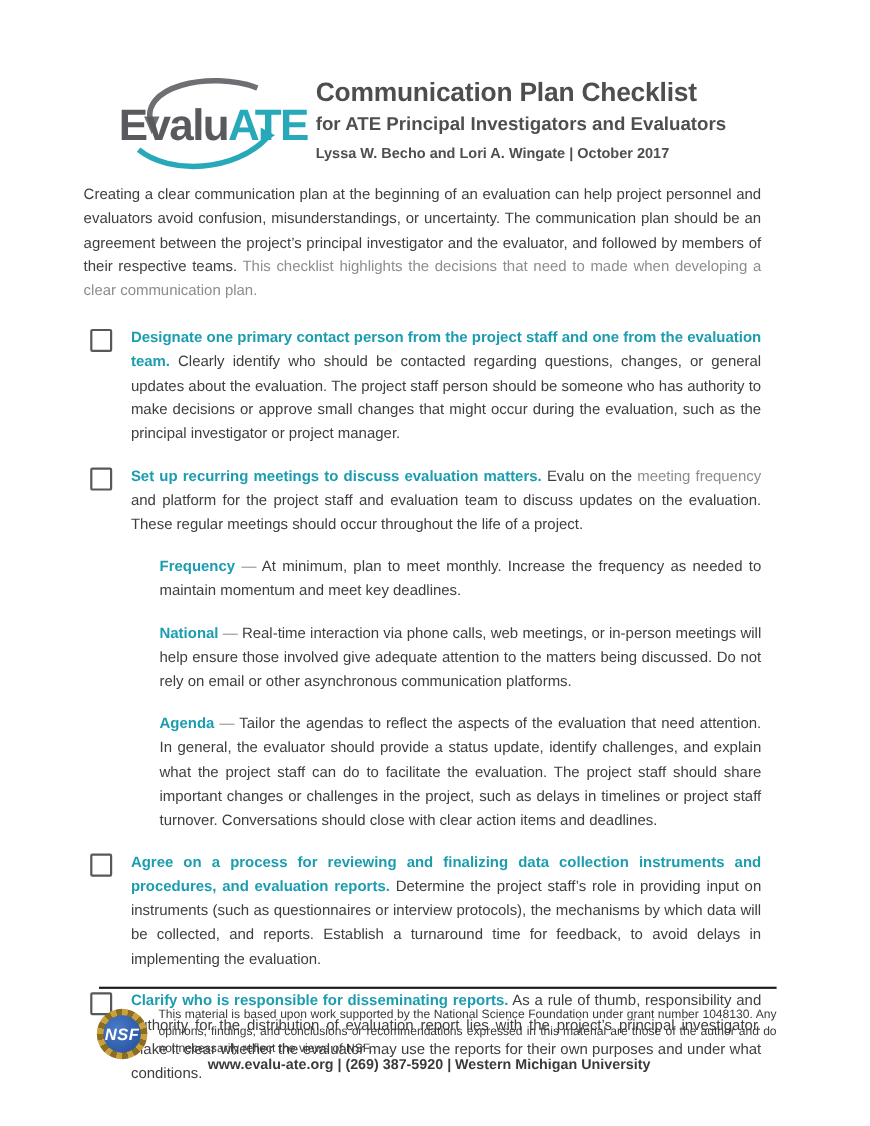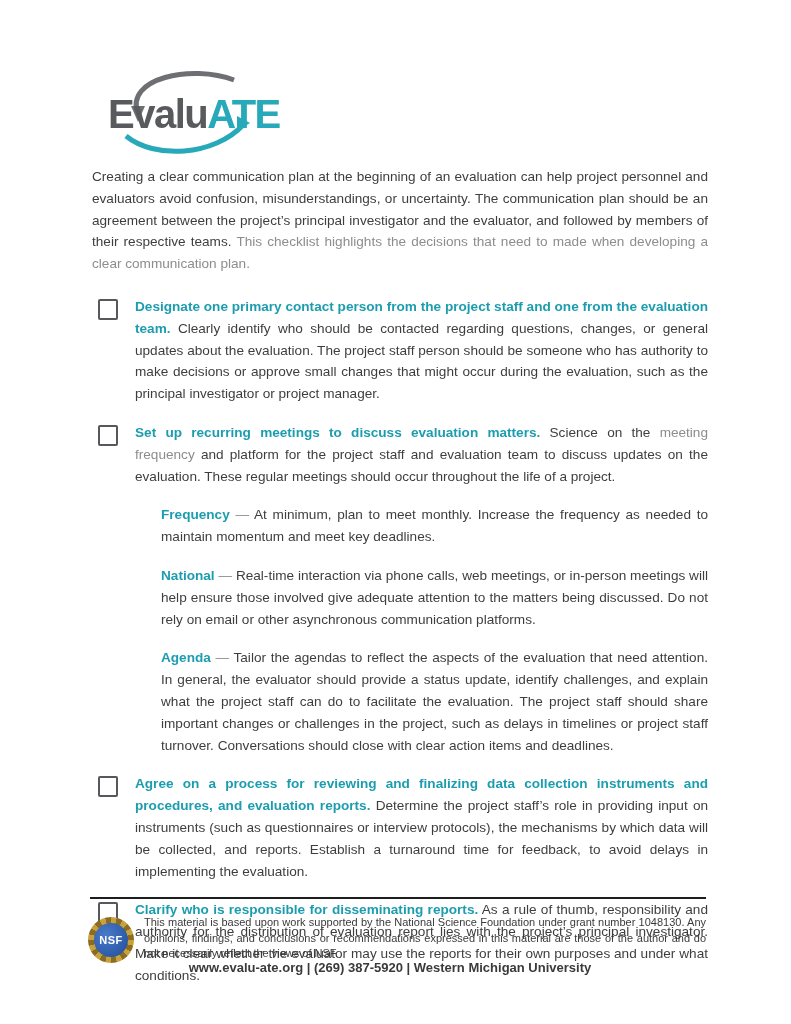--- a/index.html
+++ b/index.html
@@ -17,21 +17,21 @@
   }
   .wordmark .accent { color:#27A9B9; }
 
   .title-block { position:absolute; left:287px; top:71px; }
   .doc-title { font-size:24px; font-weight:700; color:#4D4E50; letter-spacing:-0.2px; line-height:1.15; }
   .doc-subtitle { font-size:17px; font-weight:700; color:#4D4E50; margin-top:4px; line-height:1.2; }
   .doc-byline { font-size:13.2px; font-weight:700; color:#4D4E50; margin-top:9px; }
 
   
   .content {
-    position:absolute; left:92px; top:166px; width:616px;
+    position:absolute; left:76px; top:166px; width:616px;
     font-size:13.6px; line-height:21.8px; text-align:justify; color:#3E3E3E;
   }
   .intro { margin:0 0 21px 0; }
   .gray { color:#8D8D8D; }
 
   .check-item { position:relative; padding-left:43px; margin-bottom:17px; }
   .checkbox {
     position:absolute; left:6px; top:3px; width:16px; height:17px;
     border:2px solid #57585B; border-radius:2px; background:#fff; cursor:pointer;
   }
@@ -45,21 +45,21 @@
   .footer-rule { position:absolute; left:90px; top:897px; width:616px; height:2px; background:#1D1D1D; }
   .nsf-row { position:absolute; left:88px; top:915px; width:620px; display:flex; align-items:flex-start; }
   .nsf-seal {
     width:46px; height:46px; border-radius:50%; flex:none; margin-top:2px;
     background:repeating-conic-gradient(#C8A13C 0deg 15deg, #8A6D24 15deg 30deg);
     display:flex; align-items:center; justify-content:center;
   }
   .nsf-globe {
     width:34px; height:34px; border-radius:50%;
     background:radial-gradient(circle at 35% 35%, #4A7BC8, #1F4C9A);
-    color:#fff; font-size:11px; font-weight:700; 
+    color:#fff; font-size:15px; font-weight:700; font-style:italic;
     display:flex; align-items:center; justify-content:center; letter-spacing:0.5px;
   }
   .disclaimer {
     margin-left:10px; width:562px; font-size:11px; line-height:15.6px;
     color:#3A3A3A; text-align:justify;
   }
   .contact-line {
     position:absolute; left:0; top:960px; width:780px; text-align:center;
     font-size:13px; font-weight:700; color:#3A3A3A;
   }
@@ -72,33 +72,38 @@
   <div class="logo">
     <svg width="180" height="100" viewBox="0 0 180 100">
       <path d="M42 52 C 28 16, 96 2, 138 18" fill="none" stroke="#6E6F72" stroke-width="5"></path>
       <path d="M35 44 L49 44 L42 60 Z" fill="#6E6F72"></path>
       <path d="M30 74 C 58 97, 118 95, 148 62" fill="none" stroke="#27A9B9" stroke-width="5"></path>
       <path d="M141 54 L154 61 L141 69 Z" fill="#27A9B9"></path>
     </svg>
     <div class="wordmark"><span>Evalu</span><span class="accent">ATE</span></div>
   </div>
 
+  <div class="title-block">
+    <div class="doc-title">Communication Plan Checklist</div>
+    <div class="doc-subtitle">for ATE Principal Investigators and Evaluators</div>
+    <div class="doc-byline">Lyssa W. Becho and Lori A. Wingate | October 2017</div>
+  </div>
 
   <div class="content">
 
     <p class="intro"><span>Creating a clear communication plan at the beginning of an evaluation can help project personnel and evaluators avoid confusion, misunderstandings, or uncertainty. The communication plan should be an agreement between the project’s principal investigator and the evaluator, and followed by members of their respective teams.</span><span class="gray"> This checklist highlights the decisions that need to made when developing a clear communication plan.</span></p>
 
     <div class="check-item">
       <span class="checkbox"></span>
       <p class="item-text"><span class="lead">Designate one primary contact person from the project staff and one from the evaluation team.</span><span> Clearly identify who should be contacted regarding questions, changes, or general updates about the evaluation. The project staff person should be someone who has authority to make decisions or approve small changes that might occur during the evaluation, such as the principal investigator or project manager.</span></p>
     </div>
 
     <div class="check-item">
       <span class="checkbox"></span>
-      <p class="item-text"><span class="lead">Set up recurring meetings to discuss evaluation matters.</span><span> Science on the </span><span class="gray">meeting frequency</span><span> and platform for the project staff and evaluation team to discuss updates on the evaluation. These regular meetings should occur throughout the life of a project.</span></p>
+      <p class="item-text"><span class="lead">Set up recurring meetings to discuss evaluation matters.</span><span> Evalu on the </span><span class="gray">meeting frequency</span><span> and platform for the project staff and evaluation team to discuss updates on the evaluation. These regular meetings should occur throughout the life of a project.</span></p>
 
       <p class="subitem"><span class="term">Frequency</span> <span class="gray">—</span> <span>At minimum, plan to meet monthly. Increase the frequency as needed to maintain momentum and meet key deadlines.</span></p>
 
       <p class="subitem"><span class="term">National</span> <span class="gray">—</span> <span>Real-time interaction via phone calls, web meetings, or in-person meetings will help ensure those involved give adequate attention to the matters being discussed. Do not rely on email or other asynchronous communication platforms.</span></p>
 
       <p class="subitem"><span class="term">Agenda</span> <span class="gray">—</span> <span>Tailor the agendas to reflect the aspects of the evaluation that need attention. In general, the evaluator should provide a status update, identify challenges, and explain what the project staff can do to facilitate the evaluation. The project staff should share important changes or challenges in the project, such as delays in timelines or project staff turnover. Conversations should close with clear action items and deadlines.</span></p>
     </div>
 
     <div class="check-item">
       <span class="checkbox"></span>

